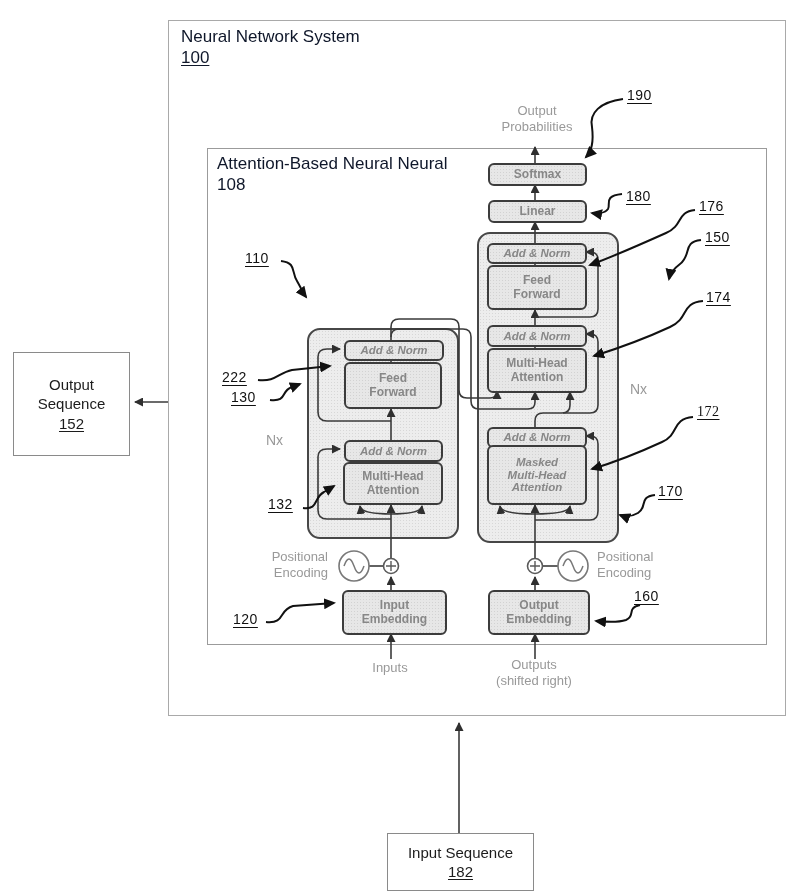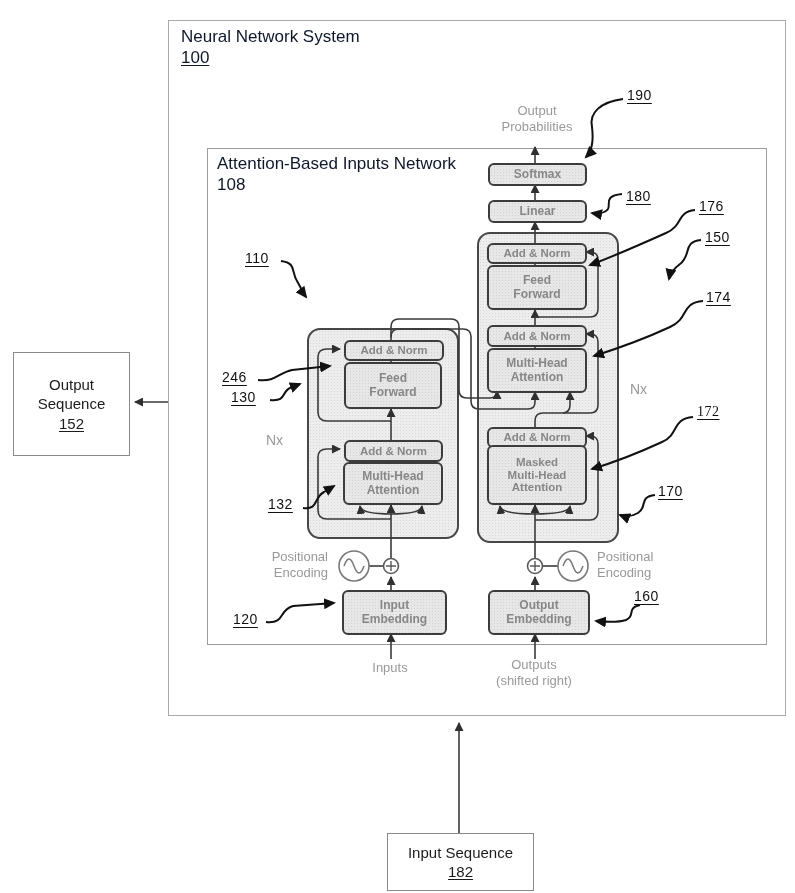--- a/index.html
+++ b/index.html
@@ -15,21 +15,21 @@
     background-color:#ededed;
     background-image:radial-gradient(#d7d7d7 0.6px, rgba(0,0,0,0) 0.7px);
     background-size:3px 3px;}
   
   .block{position:absolute;border:2px solid #3c3c3c;border-radius:6px;
     background-color:#e7e7e7;
     background-image:radial-gradient(#d2d2d2 0.6px, rgba(0,0,0,0) 0.7px);
     background-size:3px 3px;
     display:flex;align-items:center;justify-content:center;text-align:center;
     color:#878787;font-weight:bold;white-space:pre-line;line-height:1.12;}
-  .f11{font-size:11.5px;} .f12{font-size:12px;}
+  .f11{font-size:11.5px;font-style:italic;} .f12{font-size:12px;}
   
   .graytxt{position:absolute;color:#999999;font-size:13px;line-height:1.25;
     white-space:pre-line;}
   .center{text-align:center;}
   .right{text-align:right;}
   
   .refnum{position:absolute;color:#111111;font-size:14px;
     text-decoration:underline;text-underline-offset:3px;letter-spacing:0.5px;}
   
   .iobox{position:absolute;border:1.4px solid #8a8a8a;background:#fff;
@@ -43,21 +43,21 @@
 <div id="stage">
 
   <div class="frame" style="left:168px;top:20px;width:616px;height:694px;"></div>
   <div class="frame-title" style="left:181px;top:26px;">
     <span>Neural Network System</span>
     <span class="ref ref-underline">100</span>
   </div>
 
   <div class="frame" style="left:207px;top:148px;width:558px;height:495px;border-color:#9b9b9b;"></div>
   <div class="frame-title" style="left:217px;top:153px;">
-    <span>Attention-Based Inputs Network</span>
+    <span>Attention-Based Neural Neural</span>
     <span class="ref">108</span>
   </div>
 
   <div class="container-box" style="left:307px;top:328px;width:148px;height:207px;"></div>
   <div class="container-box" style="left:477px;top:232px;width:138px;height:307px;"></div>
 
   <svg width="795" height="893">
     <defs>
       <marker id="af" markerWidth="10" markerHeight="9" refX="8" refY="4.5" orient="auto" markerUnits="userSpaceOnUse">
         <path d="M0,0 L9,4.5 L0,9 z" fill="#2f2f2f"></path>
@@ -184,19 +184,19 @@
   </div>
 
   <div class="refnum" style="left:627px;top:87px;">190</div>
   <div class="refnum" style="left:626px;top:188px;">180</div>
   <div class="refnum" style="left:699px;top:198px;">176</div>
   <div class="refnum" style="left:705px;top:229px;">150</div>
   <div class="refnum" style="left:706px;top:289px;">174</div>
   <div class="refnum" style="left:697px;top:404px;font-family:Liberation Serif, serif;">172</div>
   <div class="refnum" style="left:658px;top:483px;">170</div>
   <div class="refnum" style="left:245px;top:250px;">110</div>
-  <div class="refnum" style="left:222px;top:369px;">246</div>
+  <div class="refnum" style="left:222px;top:369px;">222</div>
   <div class="refnum" style="left:231px;top:389px;text-align:right;">130</div>
   <div class="refnum" style="left:268px;top:496px;">132</div>
   <div class="refnum" style="left:233px;top:611px;">120</div>
   <div class="refnum" style="left:634px;top:588px;">160</div>
 
 </div>
 
 </body></html>

